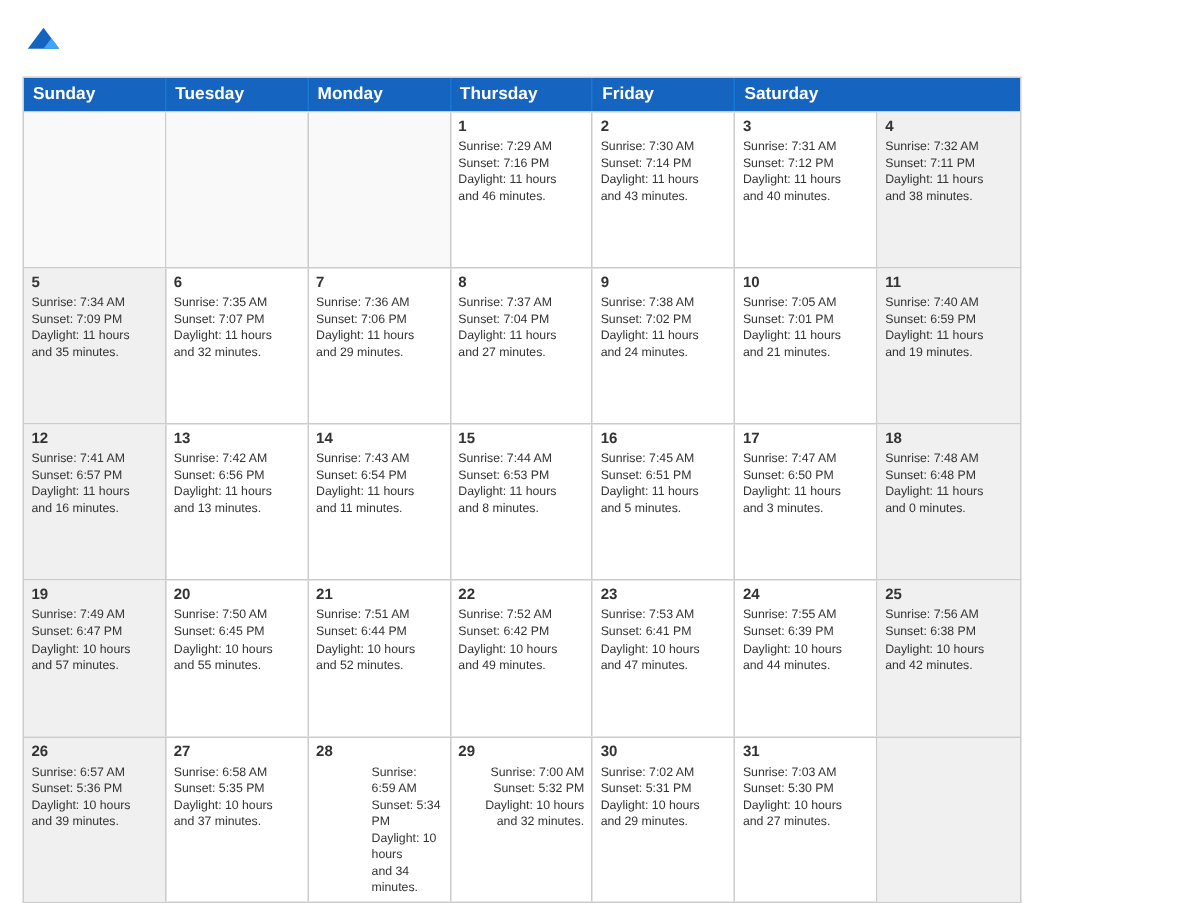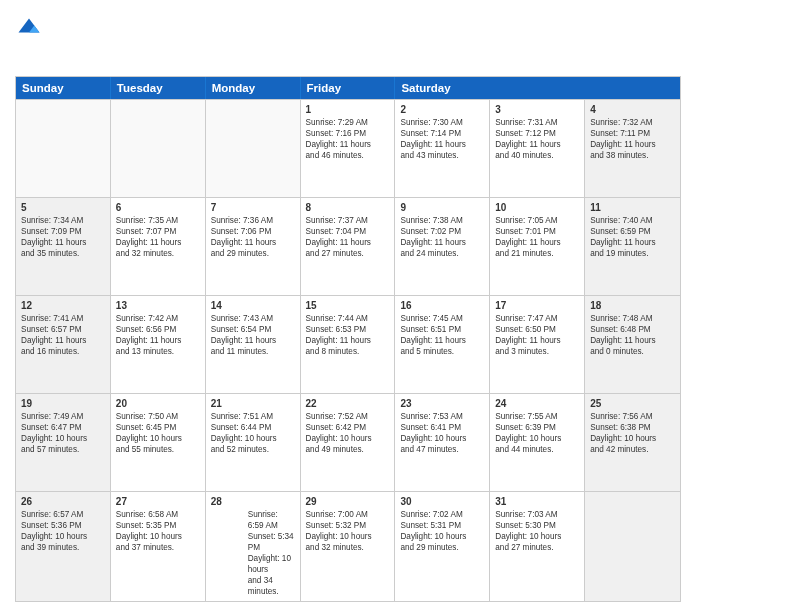--- a/index.html
+++ b/index.html
@@ -9,21 +9,20 @@
       font-family: Arial, sans-serif;
       background: #fff;
       overflow: hidden;
     }
     .page {
       width: 684px;
       height: 612px;
       padding: 15px 3px 10px 15px;
       display: flex;
       flex-direction: column;
-      gap: 25px;
     }
     .header {
       display: flex;
       justify-content: space-between;
       align-items: flex-start;
       margin-bottom: 8px;
     }
     .logo {
       display: flex;
       align-items: center;
@@ -128,20 +127,21 @@
       <div class="month-title"></div>
       <div class="location"></div>
     </div>
   </div>
 
   <div class="calendar">
     <div class="cal-header-row">
     <div class="cal-header-cell">Sunday</div>
         <div class="cal-header-cell">Tuesday</div>
         <div class="cal-header-cell">Monday</div>
+        <div class="cal-header-cell">Thursday</div>
         <div class="cal-header-cell">Friday</div>
         <div class="cal-header-cell">Saturday</div>
       </div>
     <div class="cal-body">
     <div class="cal-week">
           <div class="cal-cell empty"></div>
           <div class="cal-cell empty"></div>
           <div class="cal-cell empty"></div>
           <div class="cal-cell">
             <div class="day-num">1</div>
@@ -342,21 +342,21 @@
           </div>
           <div class="cal-cell">
             <div class="day-num">28</div>
             <div class="cell-text" style="white-space: pre-line; margin-left: 37px;">Sunrise: 6:59 AM
 Sunset: 5:34 PM
 Daylight: 10 hours
 and 34 minutes.</div>
           </div>
           <div class="cal-cell">
             <div class="day-num">29</div>
-            <div class="cell-text" style="white-space: pre-line;">Sunrise: 7:00 AM
+            <div class="cell-text" style="white-space: pre-line; text-align: right;">Sunrise: 7:00 AM
 Sunset: 5:32 PM
 Daylight: 10 hours
 and 32 minutes.</div>
           </div>
           <div class="cal-cell">
             <div class="day-num">30</div>
             <div class="cell-text" style="white-space: pre-line;">Sunrise: 7:02 AM
 Sunset: 5:31 PM
 Daylight: 10 hours
 and 29 minutes.</div>

